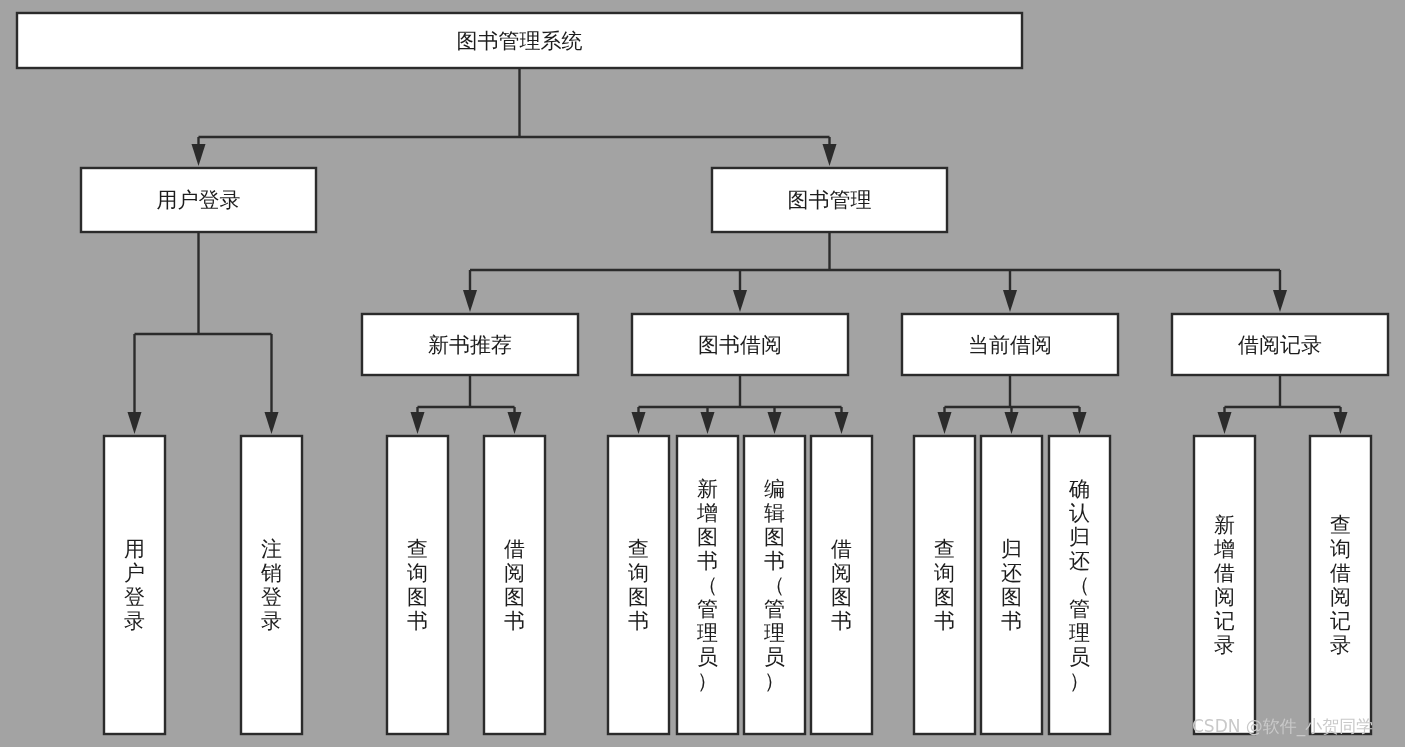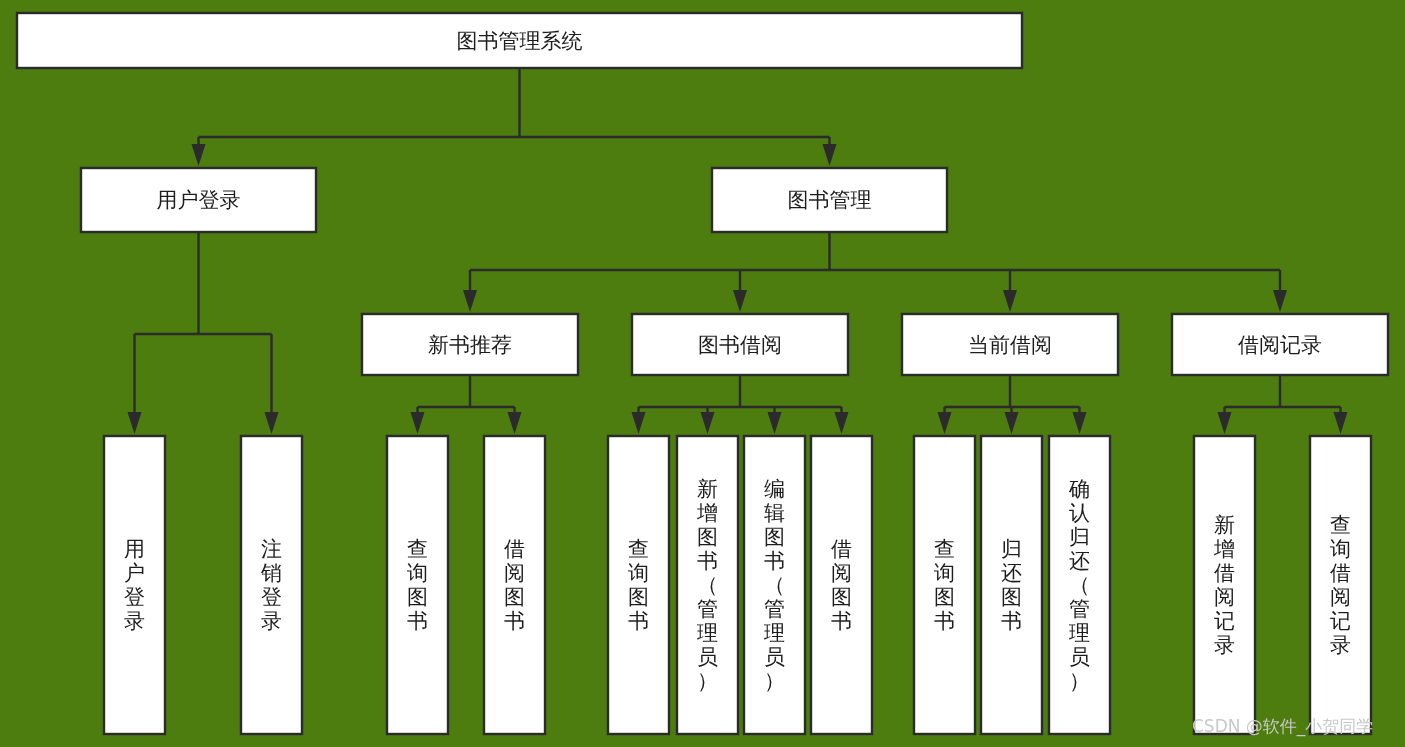--- a/index.html
+++ b/index.html
@@ -7,21 +7,21 @@
     padding: 0;
     background: #ffffff;
   }
   body {
     font-family: "Liberation Sans", "DejaVu Sans", sans-serif;
   }
   #diagram-root {
     position: relative;
     width: 1405px;
     height: 747px;
-    background: #4d7c0f;
+    background: #a3a3a3;
     overflow: hidden;
   }
   svg.tree-canvas {
     position: absolute;
     left: 0;
     top: 0;
     width: 1405px;
     height: 747px;
   }
   .node-box {

